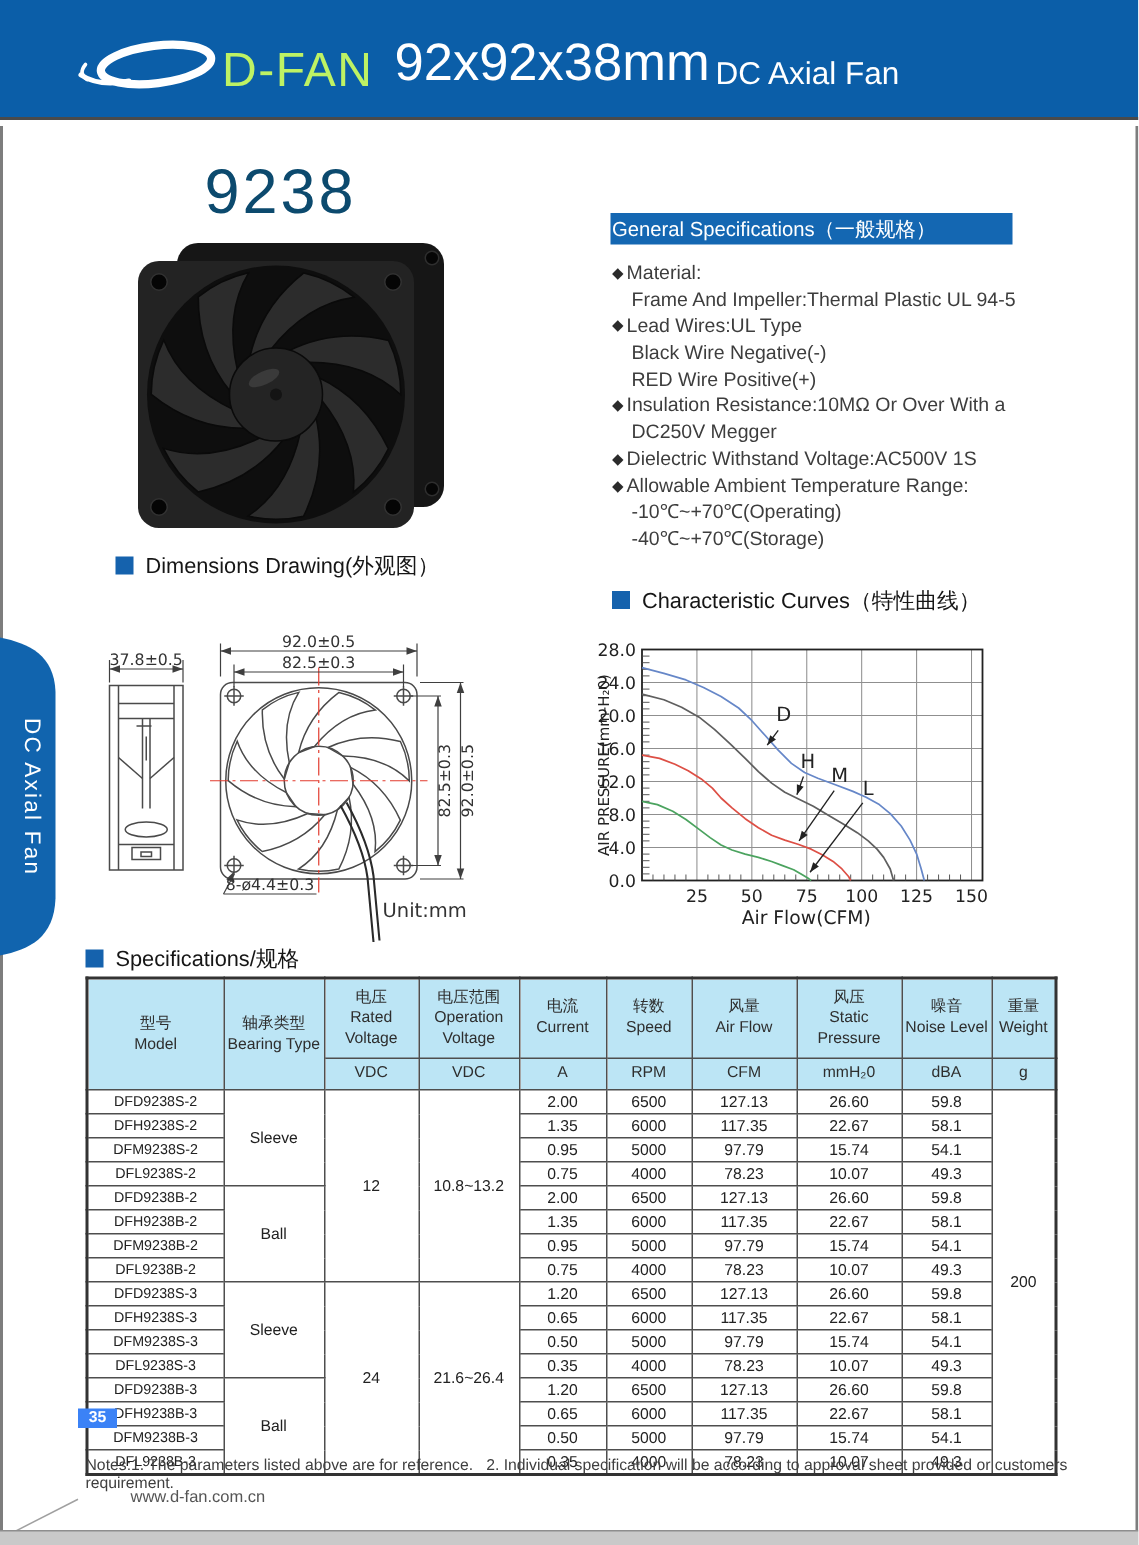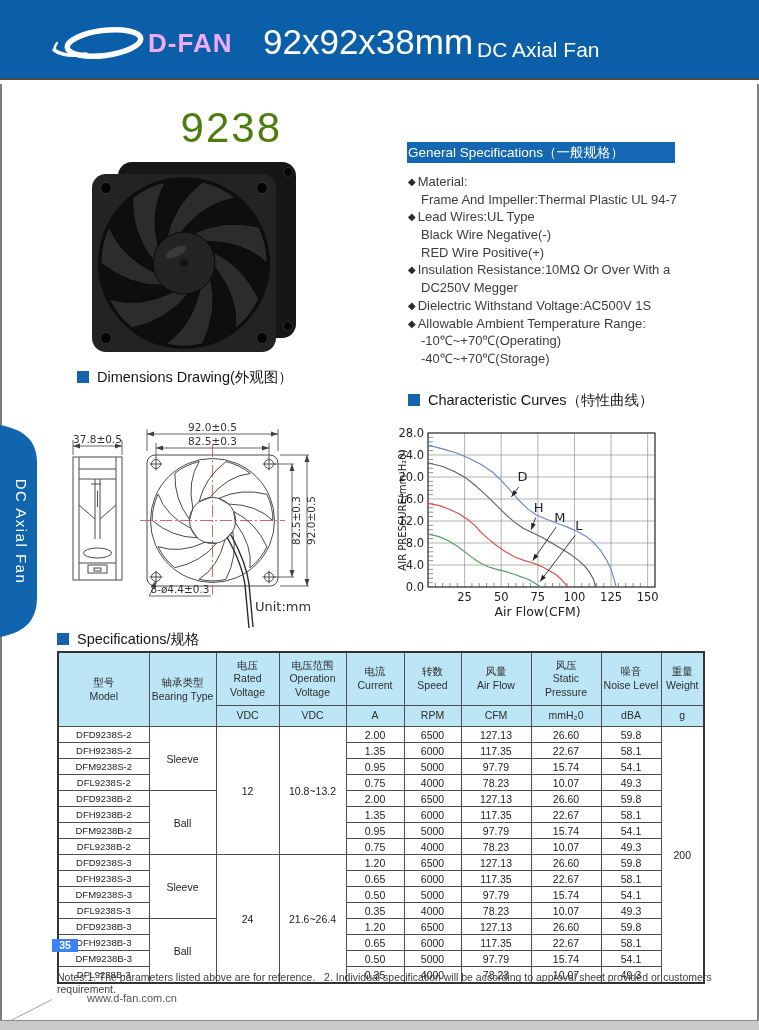--- a/index.html
+++ b/index.html
@@ -1,35 +1,35 @@
 <!DOCTYPE html>
 <html><head>
 <meta charset="utf-8">
 <style>
   html,body{margin:0;padding:0;background:#fff;}
   .page{position:relative;width:759px;height:1030px;background:#fff;overflow:hidden;
         font-family:"Liberation Sans",sans-serif;color:#333;}
   
   .topbar{position:absolute;left:0;top:0;width:759px;height:78px;background:#0b5ea8;
           border-bottom:2px solid #4a4a4a;}
-  .brand{position:absolute;left:148px;top:28px;color:#f0abfc;font-size:26px;font-weight:bold;letter-spacing:1px;}
+  .brand{position:absolute;left:148px;top:28px;color:#bef264;font-size:32px;font-weight:normal;letter-spacing:1px;}
   .logo{position:absolute;left:48px;top:26px;}
   .size-title{position:absolute;left:263px;top:22px;color:#fff;font-size:35px;font-weight:normal;}
   .prod-title{position:absolute;left:477px;top:38px;color:#fff;font-size:21px;}
   
   .edge-l{position:absolute;left:0;top:84px;width:2px;height:946px;background:#7d7d7d;}
   .edge-r{position:absolute;right:0;top:84px;width:2px;height:946px;background:#7d7d7d;}
   .bottombar{position:absolute;left:0;top:1020px;width:759px;height:10px;background:#c9c9c9;border-top:1px solid #8e8e8e;}
   
   .side-tab{position:absolute;left:0;top:421px;width:41px;height:220px;}
   .tab-label{position:absolute;left:-89.5px;top:89.5px;width:220px;height:41px;transform:rotate(90deg);
              display:flex;align-items:center;justify-content:center;color:#fff;font-size:15px;letter-spacing:1.5px;}
   
-  .model-title{position:absolute;left:92px;top:104px;width:190px;text-align:right;
-               font-size:42px;color:#4d7c0f;letter-spacing:2px;}
+  .model-title{position:absolute;left:92px;top:104px;width:190px;text-align:center;
+               font-size:42px;color:#0c4a6e;letter-spacing:2px;}
   .fan-photo{position:absolute;left:92px;top:162px;}
   
   .gs-bar{position:absolute;left:407px;top:142px;width:268px;height:21px;background:#1467b2;
           color:#fff;font-size:13.5px;line-height:21px;padding-left:1px;box-sizing:border-box;}
   .gs-list{position:absolute;left:408px;top:173px;width:330px;font-size:13px;color:#3d3d3d;}
   .gs-line{height:17.7px;line-height:17.7px;white-space:nowrap;}
   .gs-line .diamond{font-size:10px;margin-right:2px;vertical-align:1px;color:#2b2b2b;}
   .gs-line.cont{padding-left:13px;}
   
   .sec{position:absolute;font-size:14.5px;color:#161616;white-space:nowrap;}
@@ -103,21 +103,21 @@
     <circle cx="92" cy="101" r="4" fill="#141414"></circle>
     <circle cx="14" cy="26" r="5.5" fill="#050505" stroke="#323232" stroke-width="1"></circle>
     <circle cx="170" cy="26" r="5.5" fill="#050505" stroke="#323232" stroke-width="1"></circle>
     <circle cx="14" cy="176" r="5.5" fill="#050505" stroke="#323232" stroke-width="1"></circle>
     <circle cx="170" cy="176" r="5.5" fill="#050505" stroke="#323232" stroke-width="1"></circle>
   </svg>
 
   <div class="gs-bar">General Specifications（一般规格）</div>
   <div class="gs-list" id="gsList">
       <div class="gs-line"><span class="diamond">◆</span>Material:</div>
-      <div class="gs-line cont">Frame And Impeller:Thermal Plastic UL 94-7</div>
+      <div class="gs-line cont">Frame And Impeller:Thermal Plastic UL 94-5</div>
       <div class="gs-line"><span class="diamond">◆</span>Lead Wires:UL Type</div>
       <div class="gs-line cont">Black Wire Negative(-)</div>
       <div class="gs-line cont">RED Wire Positive(+)</div>
       <div class="gs-line"><span class="diamond">◆</span>Insulation Resistance:10MΩ Or Over With a</div>
       <div class="gs-line cont">DC250V Megger</div>
       <div class="gs-line"><span class="diamond">◆</span>Dielectric Withstand Voltage:AC500V 1S</div>
       <div class="gs-line"><span class="diamond">◆</span>Allowable Ambient Temperature Range:</div>
       <div class="gs-line cont">-10℃~+70℃(Operating)</div>
       <div class="gs-line cont">-40℃~+70℃(Storage)</div>
     </div>

